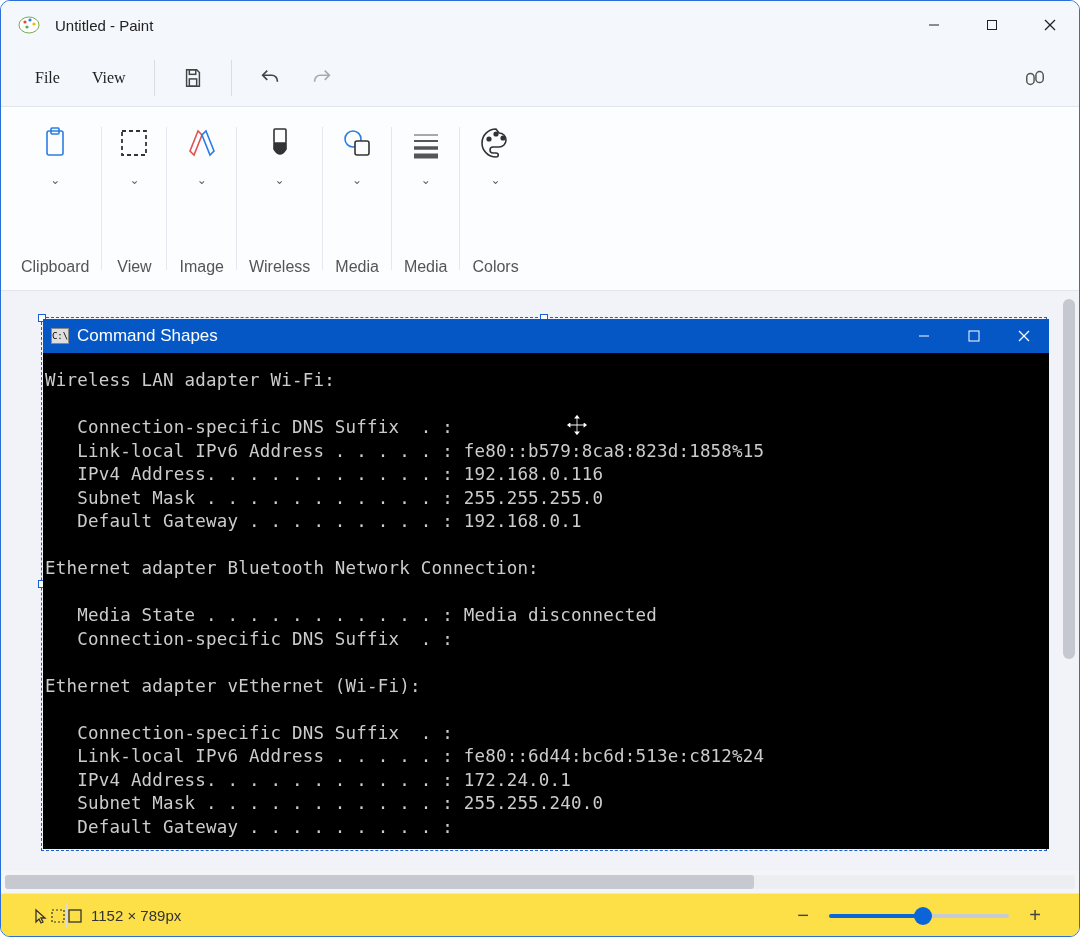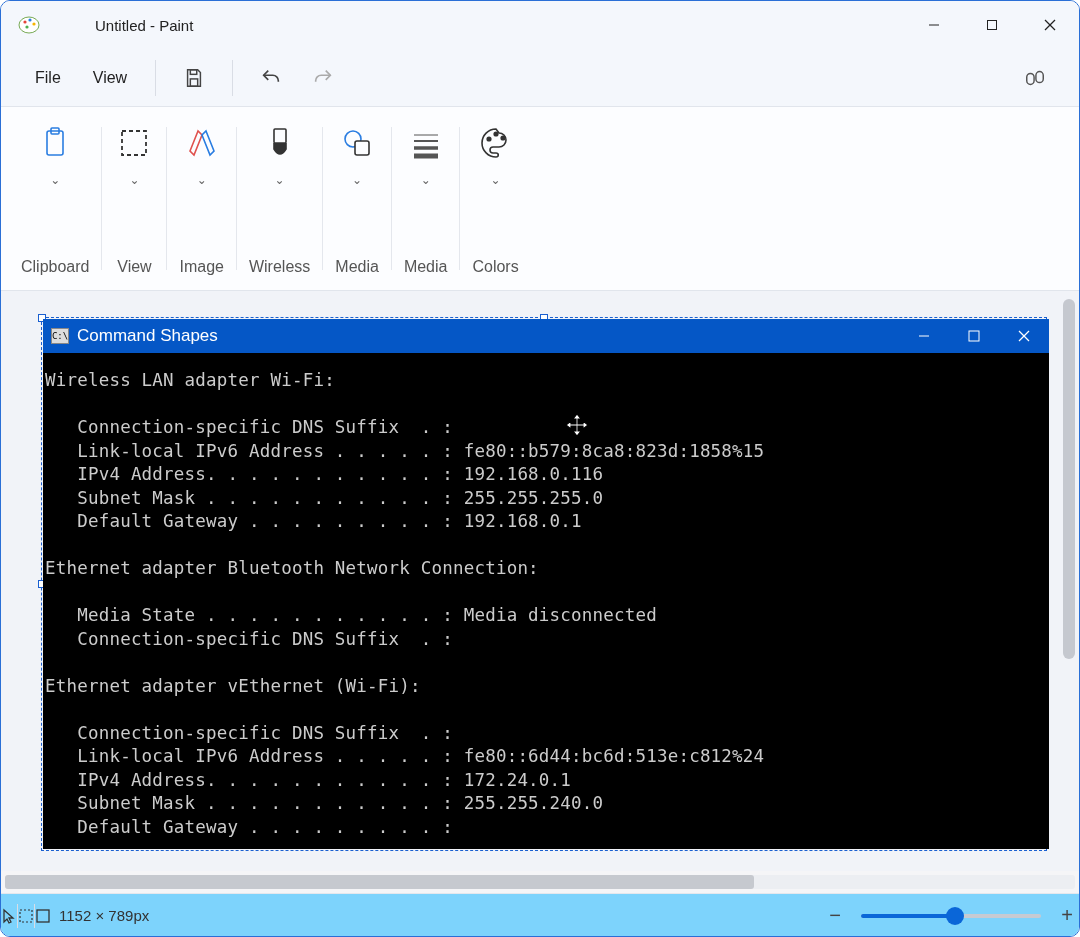--- a/index.html
+++ b/index.html
@@ -18,37 +18,38 @@
     display: flex;
     align-items: center;
     background: #f4f7fc;
     padding-left: 16px;
   }
   .titlebar .app-icon {
     width: 24px; height: 24px;
     margin-right: 14px;
     display:flex;align-items:center;justify-content:center;
   }
-  .titlebar .title { font-size: 15px; color: #222; margin-left: 40px; }
+  .titlebar .title { font-size: 15px; color: #222; }
   .win-controls { margin-left: auto; display: flex; }
   .win-btn {
     width: 58px; height: 48px;
     display: flex; align-items: center; justify-content: center;
     font-size: 14px; color: #222;
   }
   .win-btn svg { width: 12px; height: 12px; }
   
   .menubar {
     height: 58px;
     display: flex;
     align-items: center;
     background: #f4f7fc;
     padding-left: 20px;
     gap: 4px;
     border-bottom: 1px solid #e1e5ec;
+    font-family: Liberation Serif, serif;
   }
   .menu-item {
     font-size: 16px;
     padding: 8px 14px;
     color: #222;
   }
   .menu-sep { width:1px; height:36px; background:#d9dde5; margin:0 10px;}
   .tool-btn {
     width: 48px; height: 48px;
     display:flex;align-items:center;justify-content:center;
@@ -161,22 +162,22 @@
   .hscroll-track {
     flex:1;height:14px;background:#eceef2;border-radius:3px;position:relative;
   }
   .hscroll-thumb {
     position:absolute;left:0;top:0;height:14px;width:70%;background:#c6c9cf;border-radius:3px;
   }
   
   .statusbar {
     height: 44px;
     display:flex;align-items:center;
-    background:#7dd3fc;
-    padding:0 0;
+    background:#fde047;
+    padding:0 32px;
     border-top:1px solid #e4e7ed;
     font-size:15px;color:#333;
   }
   .status-item { display:flex;align-items:center;gap:8px;}
   .status-sep { width:1px;height:24px;background:#d9dde5;}
   .zoom-controls { margin-left:auto;display:flex;align-items:center;gap:14px;}
   .zoom-slider {
     width:180px;height:4px;background:#c6cad2;border-radius:2px;position:relative;
   }
   .zoom-slider::before {

